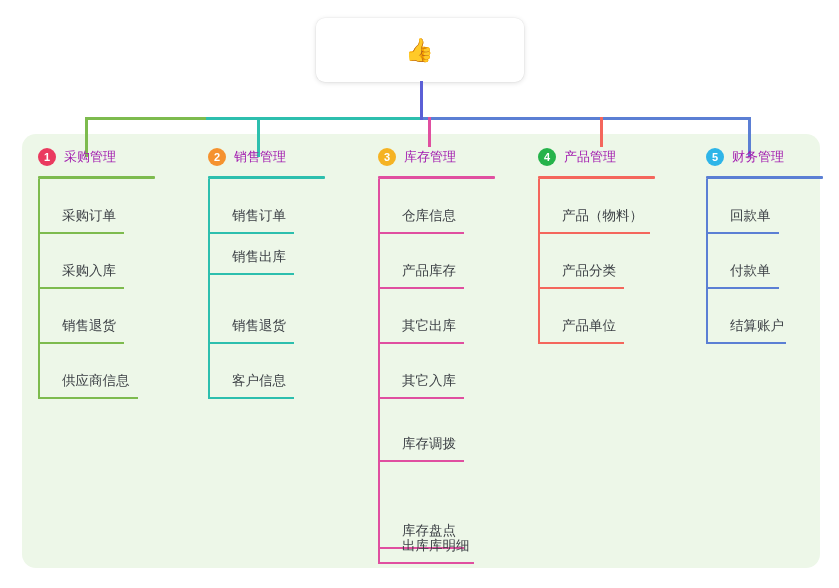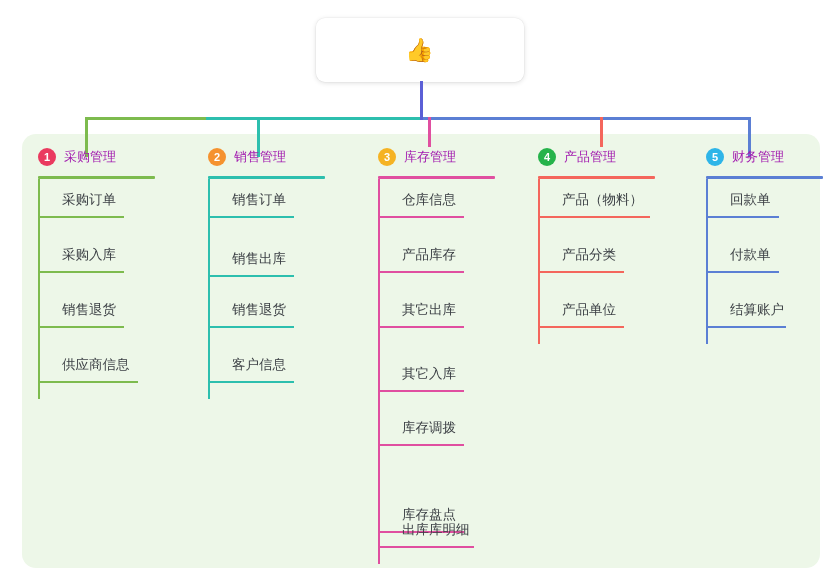--- a/index.html
+++ b/index.html
@@ -89,21 +89,21 @@
 
   .col-body { position: absolute; }
   .spine {
     position: absolute;
     left: 0; top: 0;
     width: 2px;
   }
   .leaf {
     position: absolute;
     left: 0;
-    height: 39px;
+    height: 55px;
   }
   .leaf-label {
     position: absolute;
     left: 24px;
     bottom: 9px;
     font-size: 13.5px;
     color: #3b3f44;
     white-space: nowrap;
   }
   .leaf-rule {
@@ -167,21 +167,21 @@
           <span class="badge" style="background: rgb(245, 146, 47);">2</span>
           <span class="col-title">销售管理</span>
         </div>
         <div class="head-rule" style="top: 32px; width: 117px; background: rgb(45, 191, 174);"></div>
         <div class="col-body" style="top: 35px; left: 0px;">
           <div class="spine" style="background: rgb(45, 191, 174); height: 220px;"></div>
           <div class="leaf" style="top: 0px; width: 86px;">
             <span class="leaf-label">销售订单</span>
             <div class="leaf-rule" style="width: 86px; background: rgb(45, 191, 174);"></div>
           </div>
-          <div class="leaf" style="top: 59px; width: 86px;">
+          <div class="leaf" style="top: 41px; width: 86px;">
             <span class="leaf-label">销售出库</span>
             <div class="leaf-rule" style="width: 86px; background: rgb(45, 191, 174);"></div>
           </div>
           <div class="leaf" style="top: 110px; width: 86px;">
             <span class="leaf-label">销售退货</span>
             <div class="leaf-rule" style="width: 86px; background: rgb(45, 191, 174);"></div>
           </div>
           <div class="leaf" style="top: 165px; width: 86px;">
             <span class="leaf-label">客户信息</span>
             <div class="leaf-rule" style="width: 86px; background: rgb(45, 191, 174);"></div>
@@ -201,21 +201,21 @@
             <div class="leaf-rule" style="width: 86px; background: rgb(224, 79, 160);"></div>
           </div>
           <div class="leaf" style="top: 55px; width: 86px;">
             <span class="leaf-label">产品库存</span>
             <div class="leaf-rule" style="width: 86px; background: rgb(224, 79, 160);"></div>
           </div>
           <div class="leaf" style="top: 110px; width: 86px;">
             <span class="leaf-label">其它出库</span>
             <div class="leaf-rule" style="width: 86px; background: rgb(224, 79, 160);"></div>
           </div>
-          <div class="leaf" style="top: 174px; width: 86px;">
+          <div class="leaf" style="top: 165px; width: 86px;">
             <span class="leaf-label">其它入库</span>
             <div class="leaf-rule" style="width: 86px; background: rgb(224, 79, 160);"></div>
           </div>
           <div class="leaf" style="top: 228px; width: 86px;">
             <span class="leaf-label">库存调拨</span>
             <div class="leaf-rule" style="width: 86px; background: rgb(224, 79, 160);"></div>
           </div>
           <div class="leaf" style="top: 275px; width: 86px; margin-top: 40px;">
             <span class="leaf-label">库存盘点</span>
             <div class="leaf-rule" style="width: 86px; background: rgb(224, 79, 160);"></div>

